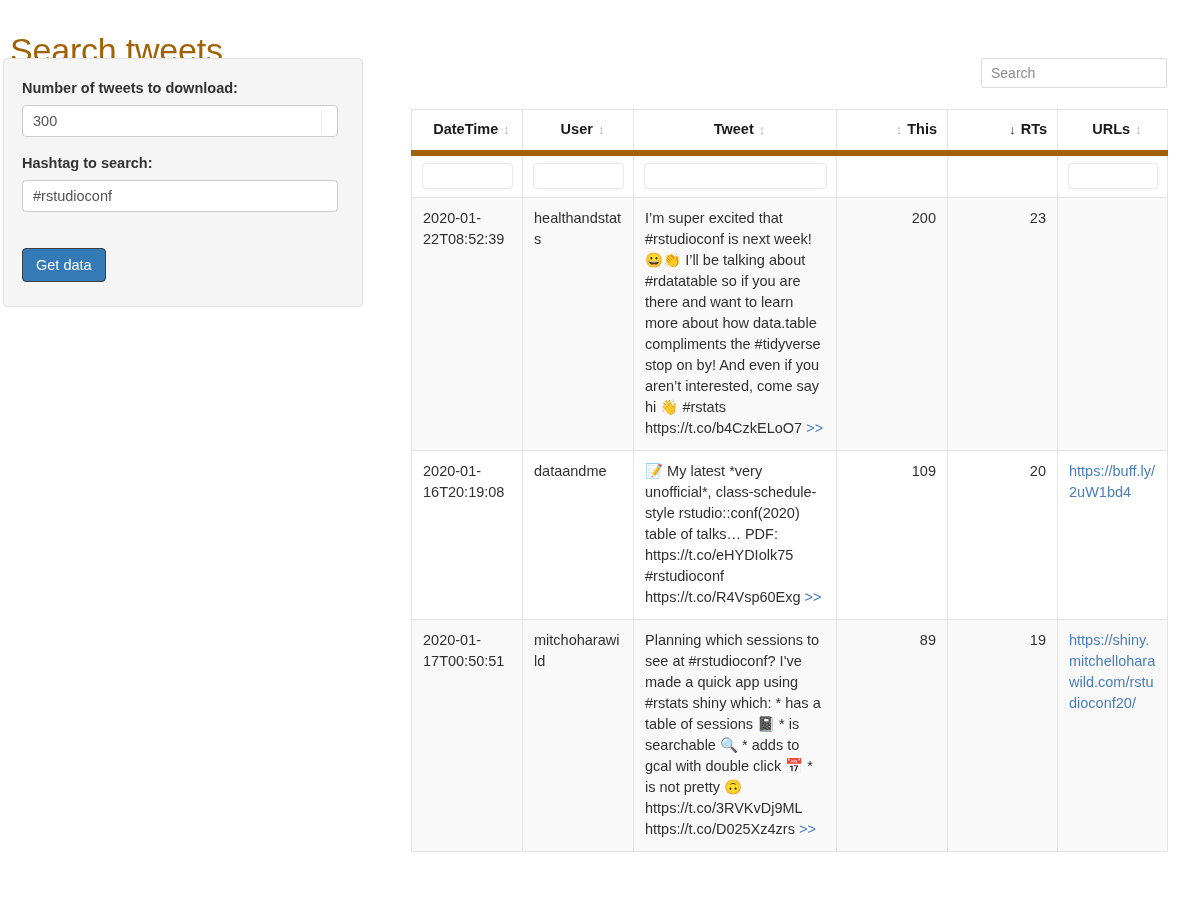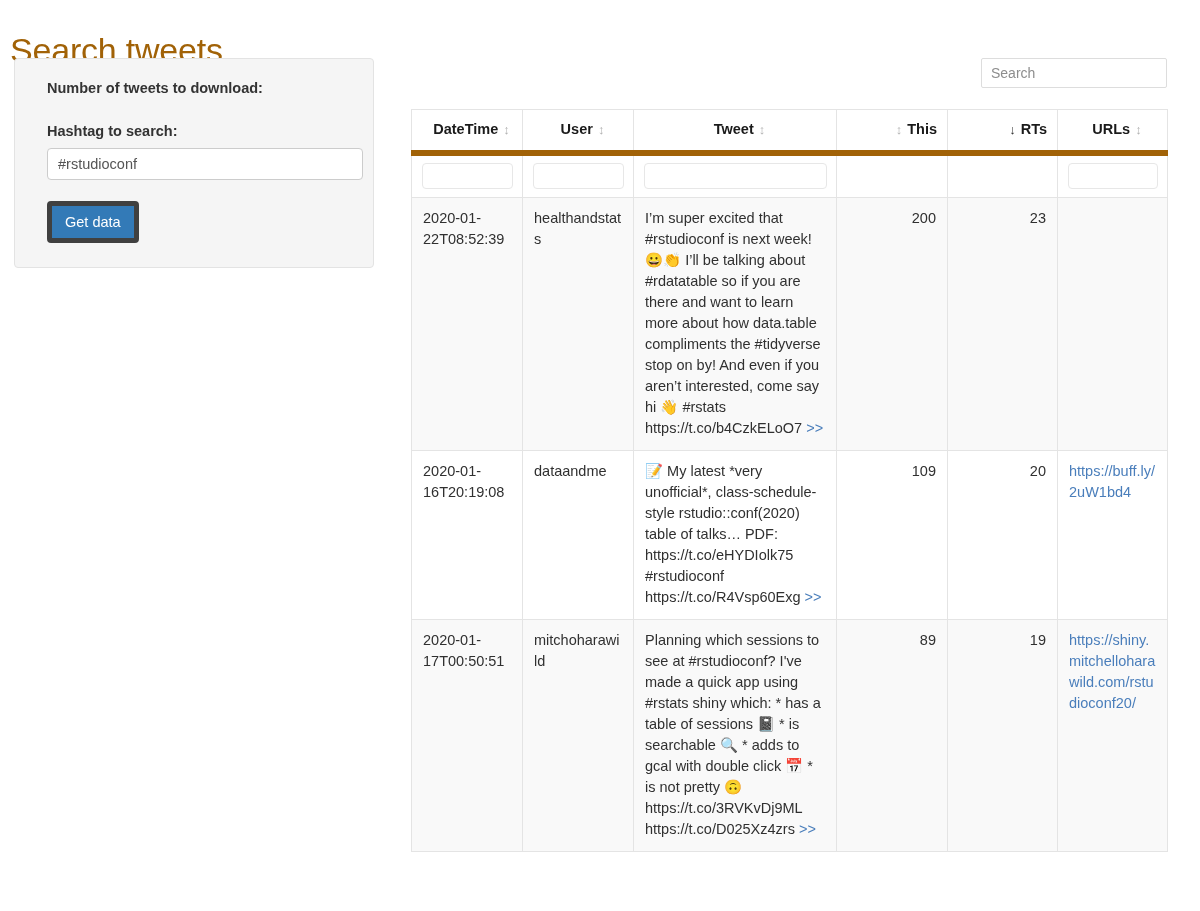--- a/index.html
+++ b/index.html
@@ -20,26 +20,26 @@
     font-size: 34px;
     font-weight: 400;
     line-height: 42px;
     color: #a16207;
     letter-spacing: -0.2px;
   }
 
   
   .sidebar {
     position: absolute;
-    left: 14px; top: 58px;
+    left: 3px; top: 58px;
     width: 360px;
     background: #f5f5f5;
     border: 1px solid #e3e3e3;
     border-radius: 4px;
-    padding: 20px 20px 24px 32px;
+    padding: 20px 20px 24px 18px;
   }
   .field-label {
     font-size: 14.5px;
     font-weight: bold;
     color: #333333;
     margin-bottom: 8px;
     line-height: 18px;
   }
   .txt-input {
     display: block;
@@ -56,24 +56,24 @@
   }
   .num-wrap { position: relative; width: 316px; }
   .spinner-divider {
     position: absolute;
     right: 16px; top: 5px;
     width: 1px; height: 22px;
     background: #e8e8e8;
   }
   .gap { height: 17px; }
   .btn-primary {
-    margin-top: 21px;
+    margin-top: 36px;
     display: inline-block;
     background: #337ab7;
-    border: 5px solid #404040;
+    border: 1px solid #404040;
     border-radius: 4px;
     color: #ffffff;
     font-family: "Liberation Sans", sans-serif;
     font-size: 14.5px;
     line-height: 18px;
     padding: 7px 13px;
     cursor: pointer;
   }
 
   
@@ -177,20 +177,24 @@
 </style>
 </head>
 <body>
 
 <div class="page">
 
   <h1 class="page-title">Search tweets</h1>
 
   <div class="sidebar">
     <div class="field-label">Number of tweets to download:</div>
+    <div class="num-wrap">
+      <input class="txt-input" type="text" value="300" style="">
+      <span class="spinner-divider"></span>
+    </div>
 
     <div class="gap"></div>
 
     <div class="field-label">Hashtag to search:</div>
     <input class="txt-input" type="text" value="#rstudioconf" style="">
 
     <button class="btn-primary">Get data</button>
   </div>
 
   <div class="table-area">

